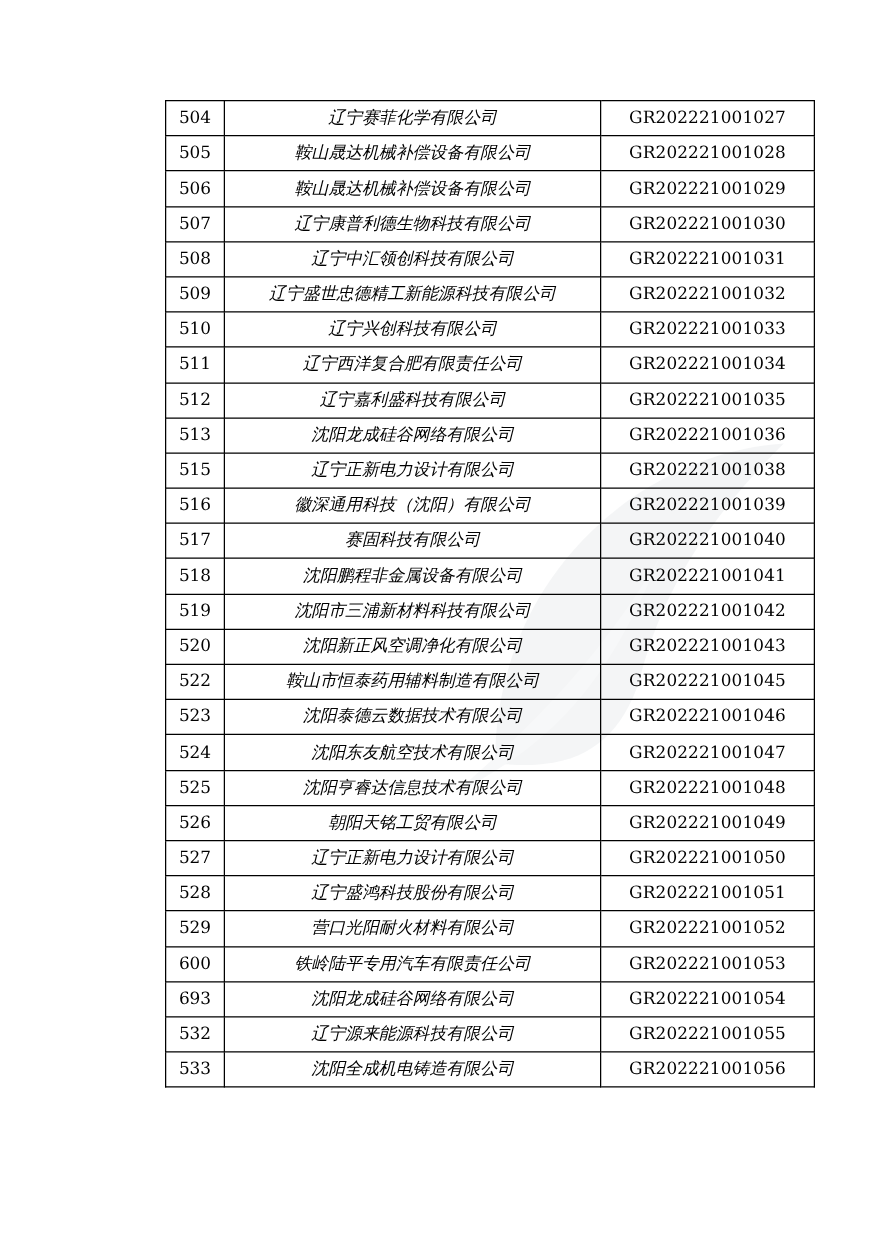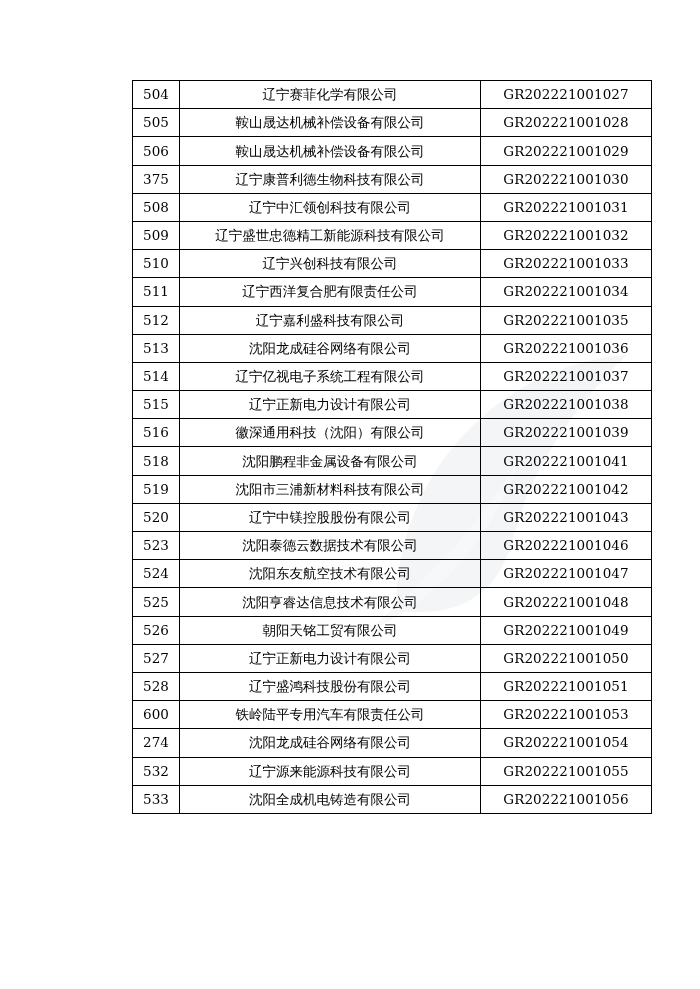--- a/index.html
+++ b/index.html
@@ -49,21 +49,21 @@
     text-align: center;
     vertical-align: middle;
     font-size: 13.5px;
     line-height: 1.1;
     color: #000000;
     font-family: "DejaVu Serif", "Liberation Serif", serif;
     white-space: nowrap;
     overflow: hidden;
   }
   td.col-idx { width: 42px; }
-  td.col-name { width: 296px; }
+  td.col-name { width: 296px; font-style: italic; }
   td.col-code {
     width: 166px;
     font-family: "Liberation Serif", "DejaVu Serif", serif;
     letter-spacing: 0.1px;
   }
 </style>
 </head>
 <body>
 
 <svg class="watermark" viewBox="0 0 200 200" xmlns="http://www.w3.org/2000/svg">
@@ -83,21 +83,21 @@
         <td class="col-idx">505</td>
         <td class="col-name">鞍山晟达机械补偿设备有限公司</td>
         <td class="col-code">GR202221001028</td>
       </tr>
       <tr>
         <td class="col-idx">506</td>
         <td class="col-name">鞍山晟达机械补偿设备有限公司</td>
         <td class="col-code">GR202221001029</td>
       </tr>
       <tr>
-        <td class="col-idx">375</td>
+        <td class="col-idx">507</td>
         <td class="col-name">辽宁康普利德生物科技有限公司</td>
         <td class="col-code">GR202221001030</td>
       </tr>
       <tr>
         <td class="col-idx">508</td>
         <td class="col-name">辽宁中汇领创科技有限公司</td>
         <td class="col-code">GR202221001031</td>
       </tr>
       <tr>
         <td class="col-idx">509</td>
@@ -118,48 +118,53 @@
         <td class="col-idx">512</td>
         <td class="col-name">辽宁嘉利盛科技有限公司</td>
         <td class="col-code">GR202221001035</td>
       </tr>
       <tr>
         <td class="col-idx">513</td>
         <td class="col-name">沈阳龙成硅谷网络有限公司</td>
         <td class="col-code">GR202221001036</td>
       </tr>
       <tr>
-        <td class="col-idx">514</td>
-        <td class="col-name">辽宁亿视电子系统工程有限公司</td>
-        <td class="col-code">GR202221001037</td>
-      </tr>
-      <tr>
         <td class="col-idx">515</td>
         <td class="col-name">辽宁正新电力设计有限公司</td>
         <td class="col-code">GR202221001038</td>
       </tr>
       <tr>
         <td class="col-idx">516</td>
         <td class="col-name">徽深通用科技（沈阳）有限公司</td>
         <td class="col-code">GR202221001039</td>
       </tr>
       <tr>
+        <td class="col-idx">517</td>
+        <td class="col-name">赛固科技有限公司</td>
+        <td class="col-code">GR202221001040</td>
+      </tr>
+      <tr>
         <td class="col-idx">518</td>
         <td class="col-name">沈阳鹏程非金属设备有限公司</td>
         <td class="col-code">GR202221001041</td>
       </tr>
       <tr>
         <td class="col-idx">519</td>
         <td class="col-name">沈阳市三浦新材料科技有限公司</td>
         <td class="col-code">GR202221001042</td>
       </tr>
       <tr>
         <td class="col-idx">520</td>
-        <td class="col-name">辽宁中镁控股股份有限公司</td>
+        <td class="col-name">沈阳新正风空调净化有限公司</td>
         <td class="col-code">GR202221001043</td>
+      </tr>
+      <tr>
+        <td class="col-idx">522</td>
+        <td class="col-name">鞍山市恒泰药用辅料制造有限公司</td>
+        <td class="col-code">GR202221001045</td>
       </tr>
       <tr>
         <td class="col-idx">523</td>
         <td class="col-name">沈阳泰德云数据技术有限公司</td>
         <td class="col-code">GR202221001046</td>
       </tr>
       <tr>
         <td class="col-idx">524</td>
         <td class="col-name">沈阳东友航空技术有限公司</td>
         <td class="col-code">GR202221001047</td>
@@ -178,26 +183,31 @@
         <td class="col-idx">527</td>
         <td class="col-name">辽宁正新电力设计有限公司</td>
         <td class="col-code">GR202221001050</td>
       </tr>
       <tr>
         <td class="col-idx">528</td>
         <td class="col-name">辽宁盛鸿科技股份有限公司</td>
         <td class="col-code">GR202221001051</td>
       </tr>
       <tr>
+        <td class="col-idx">529</td>
+        <td class="col-name">营口光阳耐火材料有限公司</td>
+        <td class="col-code">GR202221001052</td>
+      </tr>
+      <tr>
         <td class="col-idx">600</td>
         <td class="col-name">铁岭陆平专用汽车有限责任公司</td>
         <td class="col-code">GR202221001053</td>
       </tr>
       <tr>
-        <td class="col-idx">274</td>
+        <td class="col-idx">693</td>
         <td class="col-name">沈阳龙成硅谷网络有限公司</td>
         <td class="col-code">GR202221001054</td>
       </tr>
       <tr>
         <td class="col-idx">532</td>
         <td class="col-name">辽宁源来能源科技有限公司</td>
         <td class="col-code">GR202221001055</td>
       </tr>
       <tr>
         <td class="col-idx">533</td>

